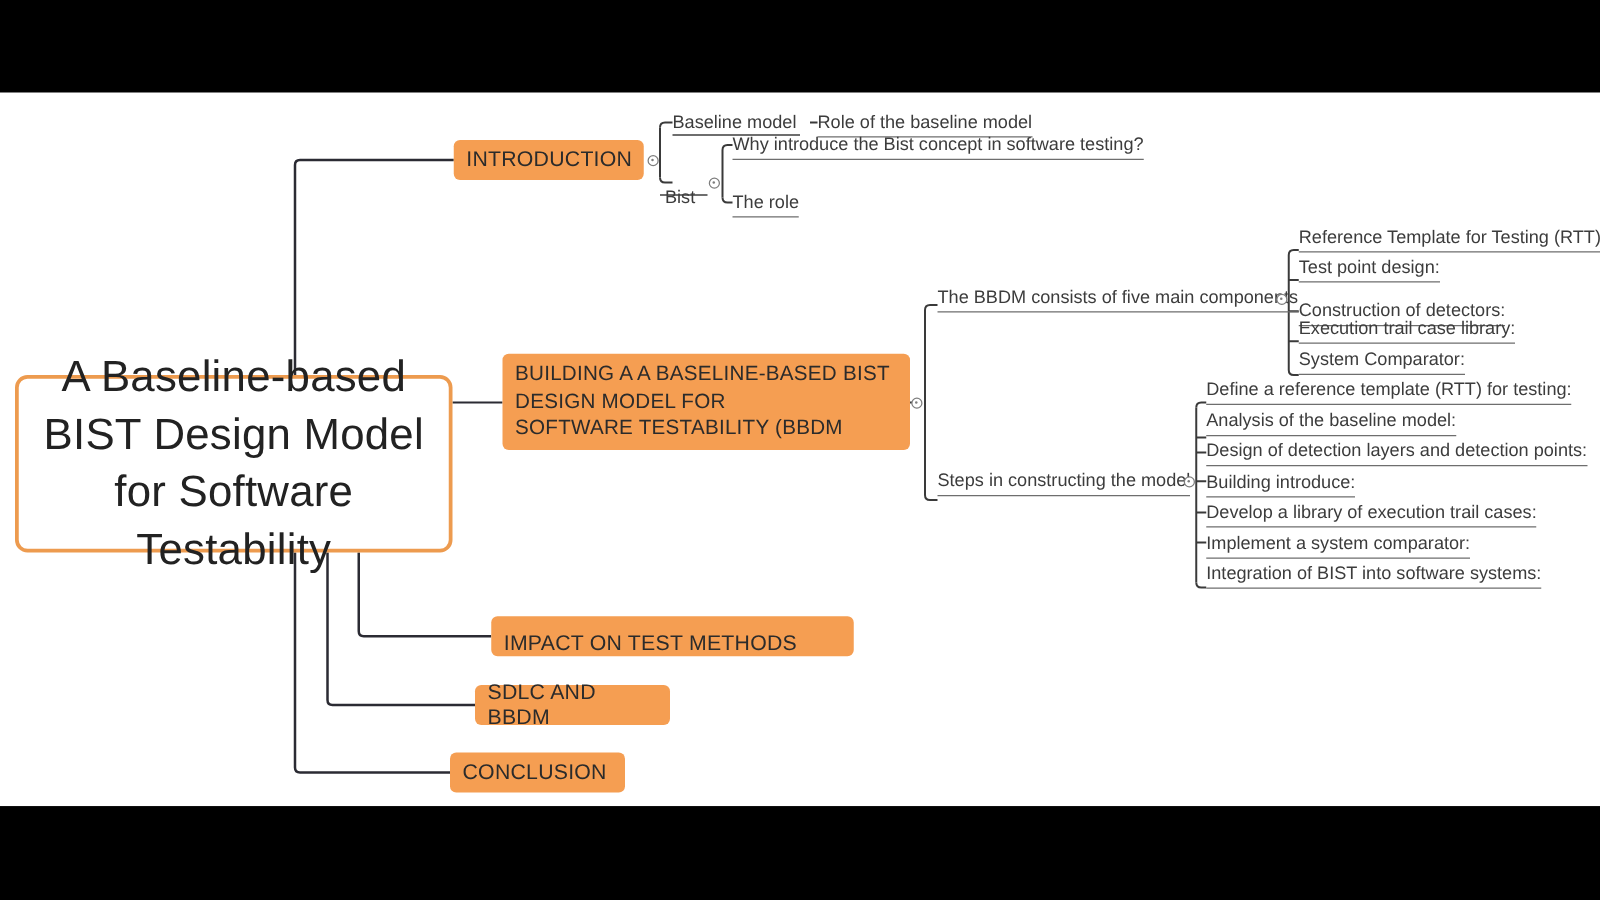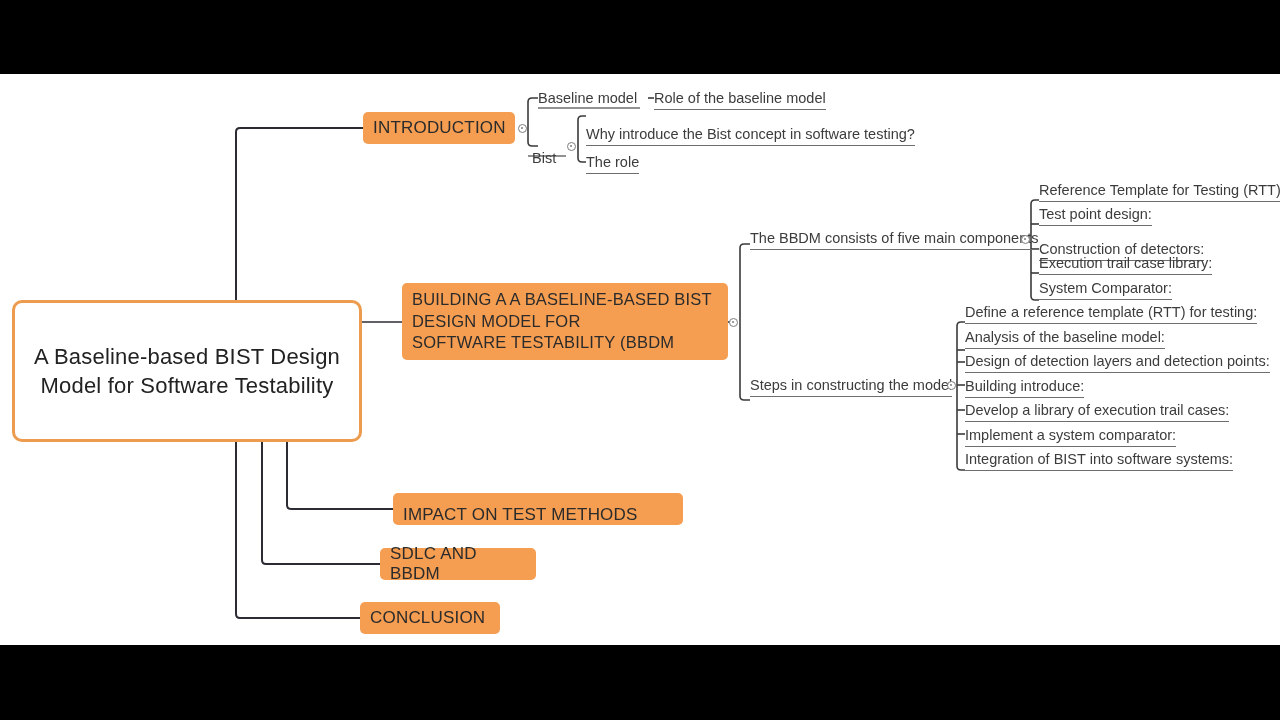--- a/index.html
+++ b/index.html
@@ -7,21 +7,21 @@
   #stage{position:relative;width:1280px;height:720px;background:#000;}
   #canvas{position:absolute;left:0;top:74px;width:1280px;height:571px;background:#fff;overflow:hidden;}
   #svglayer{position:absolute;left:0;top:0;width:1280px;height:571px;}
   .node{position:absolute;box-sizing:border-box;}
 
   
   .root{
     left:12px;top:226px;width:350px;height:142px;
     background:#fff;border:3px solid #ED9B4F;border-radius:10px;
     display:flex;align-items:center;justify-content:center;text-align:center;
-    font-size:22px;color:#222;line-height:1.32;letter-spacing:.2px;
+    font-size:35px;color:#222;line-height:1.32;letter-spacing:.2px;
   }
   
   .topic{
     background:#F59E52;border-radius:5px;color:#2b2b2b;
     display:flex;align-items:center;padding:0 10px;
     font-size:17px;letter-spacing:.2px;white-space:pre-line;
   }
   .topic.t-intro{left:363px;top:38px;width:152px;height:32px;}
   .topic.t-bbdm{left:402px;top:209px;width:326px;height:77px;
       line-height:1.32;font-size:16.5px;align-items:center;padding:16px 10px;}
@@ -140,21 +140,21 @@
     </div>
 
     <div class="node topic t-concl">
       <span>CONCLUSION</span>
     </div>
 
     <div class="sub" style="left:538px;top:16px;">Baseline model</div>
     <div class="sub ul" style="left:654px;top:16px;">Role of the baseline model</div>
 
     <div class="sub" style="left:532px;top:64px;margin-top:12px;">Bist</div>
-    <div class="sub ul" style="left:586px;top:52px;">Why introduce the Bist concept in software testing?</div>
+    <div class="sub ul" style="left:586px;top:34px;">Why introduce the Bist concept in software testing?</div>
     <div class="sub ul" style="left:586px;top:80px;">The role</div>
 
     <div class="sub ul" style="left:750px;top:156px;">The BBDM consists of five main components</div>
     <div class="sub ul" style="left:750px;top:303px;">Steps in constructing the model</div>
 
     <div class="sub ul" style="left:1039px;top:108px;">Reference Template for Testing (RTT):</div>
     <div class="sub ul" style="left:1039px;top:132px;">Test point design:</div>
     <div class="sub ul" style="left:1039px;top:157px;margin-top:10px;">Construction of detectors:</div>
     <div class="sub ul" style="left:1039px;top:181px;">Execution trail case library:</div>
     <div class="sub ul" style="left:1039px;top:206px;">System Comparator:</div>

